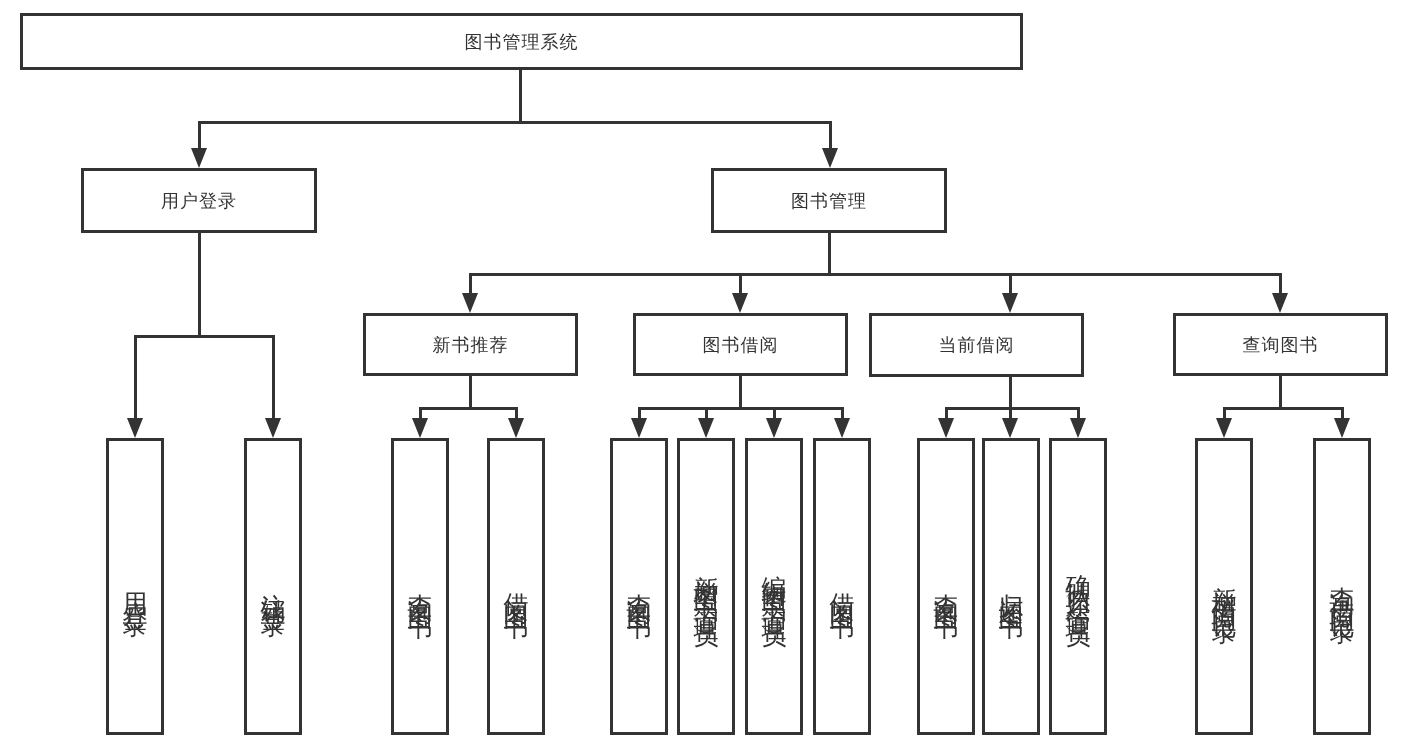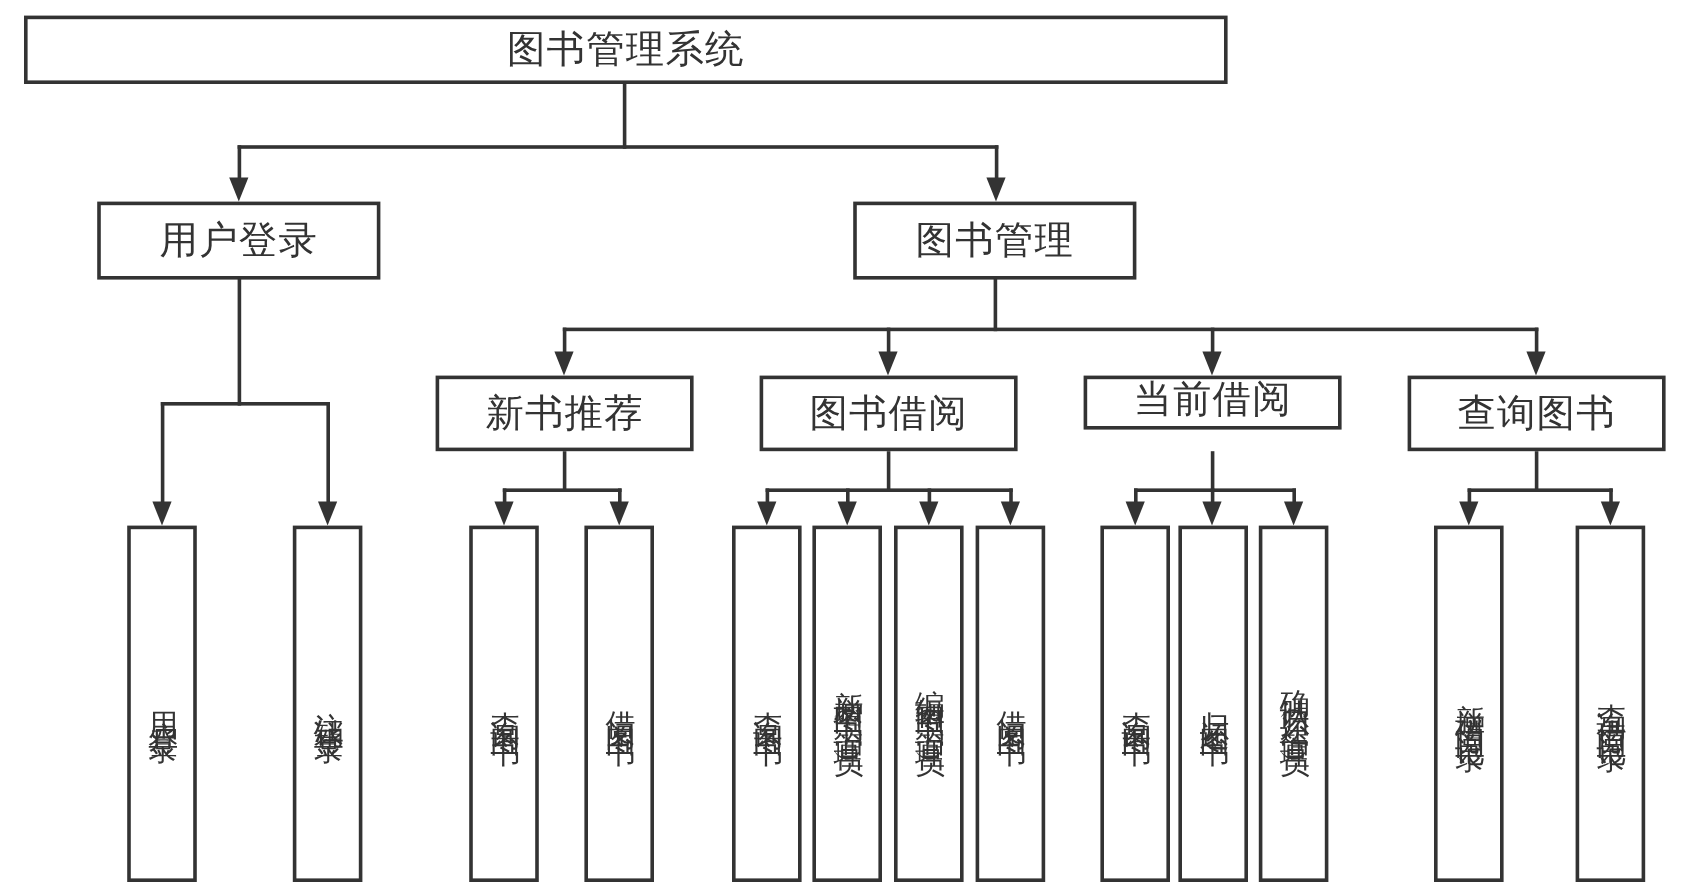--- a/index.html
+++ b/index.html
@@ -19,21 +19,21 @@
     position: absolute;
     box-sizing: border-box;
     border: 3px solid #333333;
     background: #ffffff;
     display: flex;
     align-items: center;
     justify-content: center;
     color: #333333;
   }
   .node.h-node span {
-    font-size: 32px;
+    font-size: 18px;
     letter-spacing: 1px;
     white-space: nowrap;
   }
   .node.leaf span {
     writing-mode: vertical-rl;
     text-orientation: mixed;
     font-size: 25px;
     letter-spacing: 7px;
     line-height: 1;
   }
@@ -75,21 +75,21 @@
   <div class="node h-node" style="left:363px; top:313px; width:215px; height:63px;">
     <span>新书推荐</span>
   </div>
 
   <div class="node h-node" style="left:711px; top:168px; width:236px; height:65px;">
     <span>图书管理</span>
   </div>
   <div class="node h-node" style="left:633px; top:313px; width:215px; height:63px;">
     <span>图书借阅</span>
   </div>
-  <div class="node h-node" style="left:903px; top:313px; width:215px; height:45px;align-items:flex-end;">
+  <div class="node h-node" style="left:869px; top:313px; width:215px; height:64px;">
     <span>当前借阅</span>
   </div>
   <div class="node h-node" style="left:1173px; top:313px; width:215px; height:63px;">
     <span>查询图书</span>
   </div>
 
   <div class="node leaf" style="left:106px; top:438px; width:58px; height:297px;">
     <span>用户登录</span>
   </div>
   <div class="node leaf" style="left:244px; top:438px; width:58px; height:297px;">

